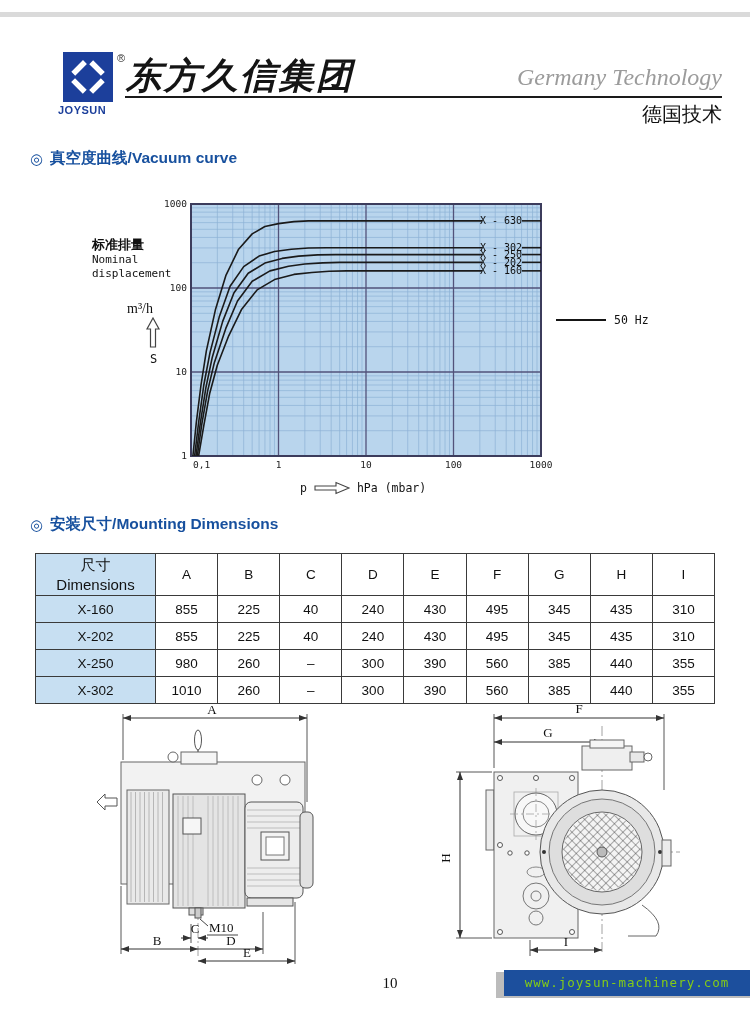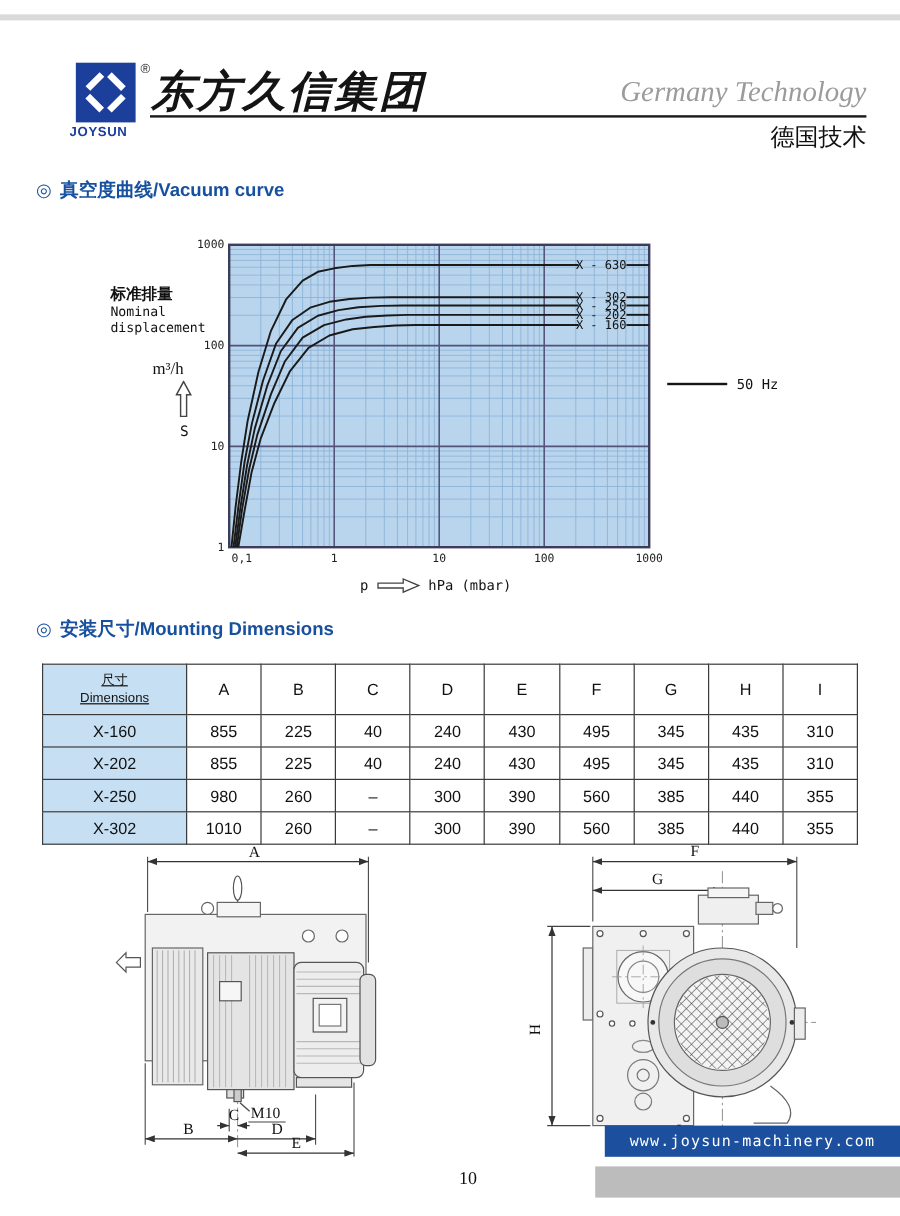--- a/index.html
+++ b/index.html
@@ -43,33 +43,33 @@
   .notes .cn{font-size:12.5px;font-weight:600;line-height:1.5;}
   .notes .en{font-family:"DejaVu Sans Mono",monospace;font-size:10.5px;line-height:1.42;margin-top:2px;}
 
   
   table.dim{left:35px;top:553px;width:680px;border-collapse:collapse;table-layout:fixed;}
   table.dim td,table.dim th{border:1px solid #3a3a3a;text-align:center;vertical-align:middle;
       font-size:13.5px;font-weight:normal;padding:0;}
   table.dim .hd{height:42px;}
   table.dim .dr{height:27px;}
   td.model,th.corner{background:#c7dff2;}
-  th.corner div{line-height:1.3;font-size:11px;text-decoration:underline;}
+  th.corner div{line-height:1.3;font-size:15px;}
   .col-letter{font-weight:bold;font-size:13.5px;}
 
   
   .draw-l{left:95px;top:702px;}
   .draw-r{left:432px;top:700px;}
   .dim-text{font-family:"Liberation Serif",serif;font-size:13px;fill:#111;}
 
   
   .page-num{left:370px;top:975px;width:40px;text-align:center;font-size:15px;
             font-family:"Liberation Serif",serif;}
   .banner-shadow{left:496px;top:972px;width:254px;height:26px;background:#bcbcbc;}
-  .banner{left:504px;top:938px;width:246px;height:26px;background:#1c4f9d;color:#ffffff;
+  .banner{left:504px;top:970px;width:246px;height:26px;background:#1c4f9d;color:#84cc16;
           font-family:"DejaVu Sans Mono",monospace;font-size:12.5px;line-height:26px;
           text-align:center;letter-spacing:1px;}
 </style>
 </head>
 <body>
 
 <div class="page">
 
   <div class="abs top-band"></div>
 

